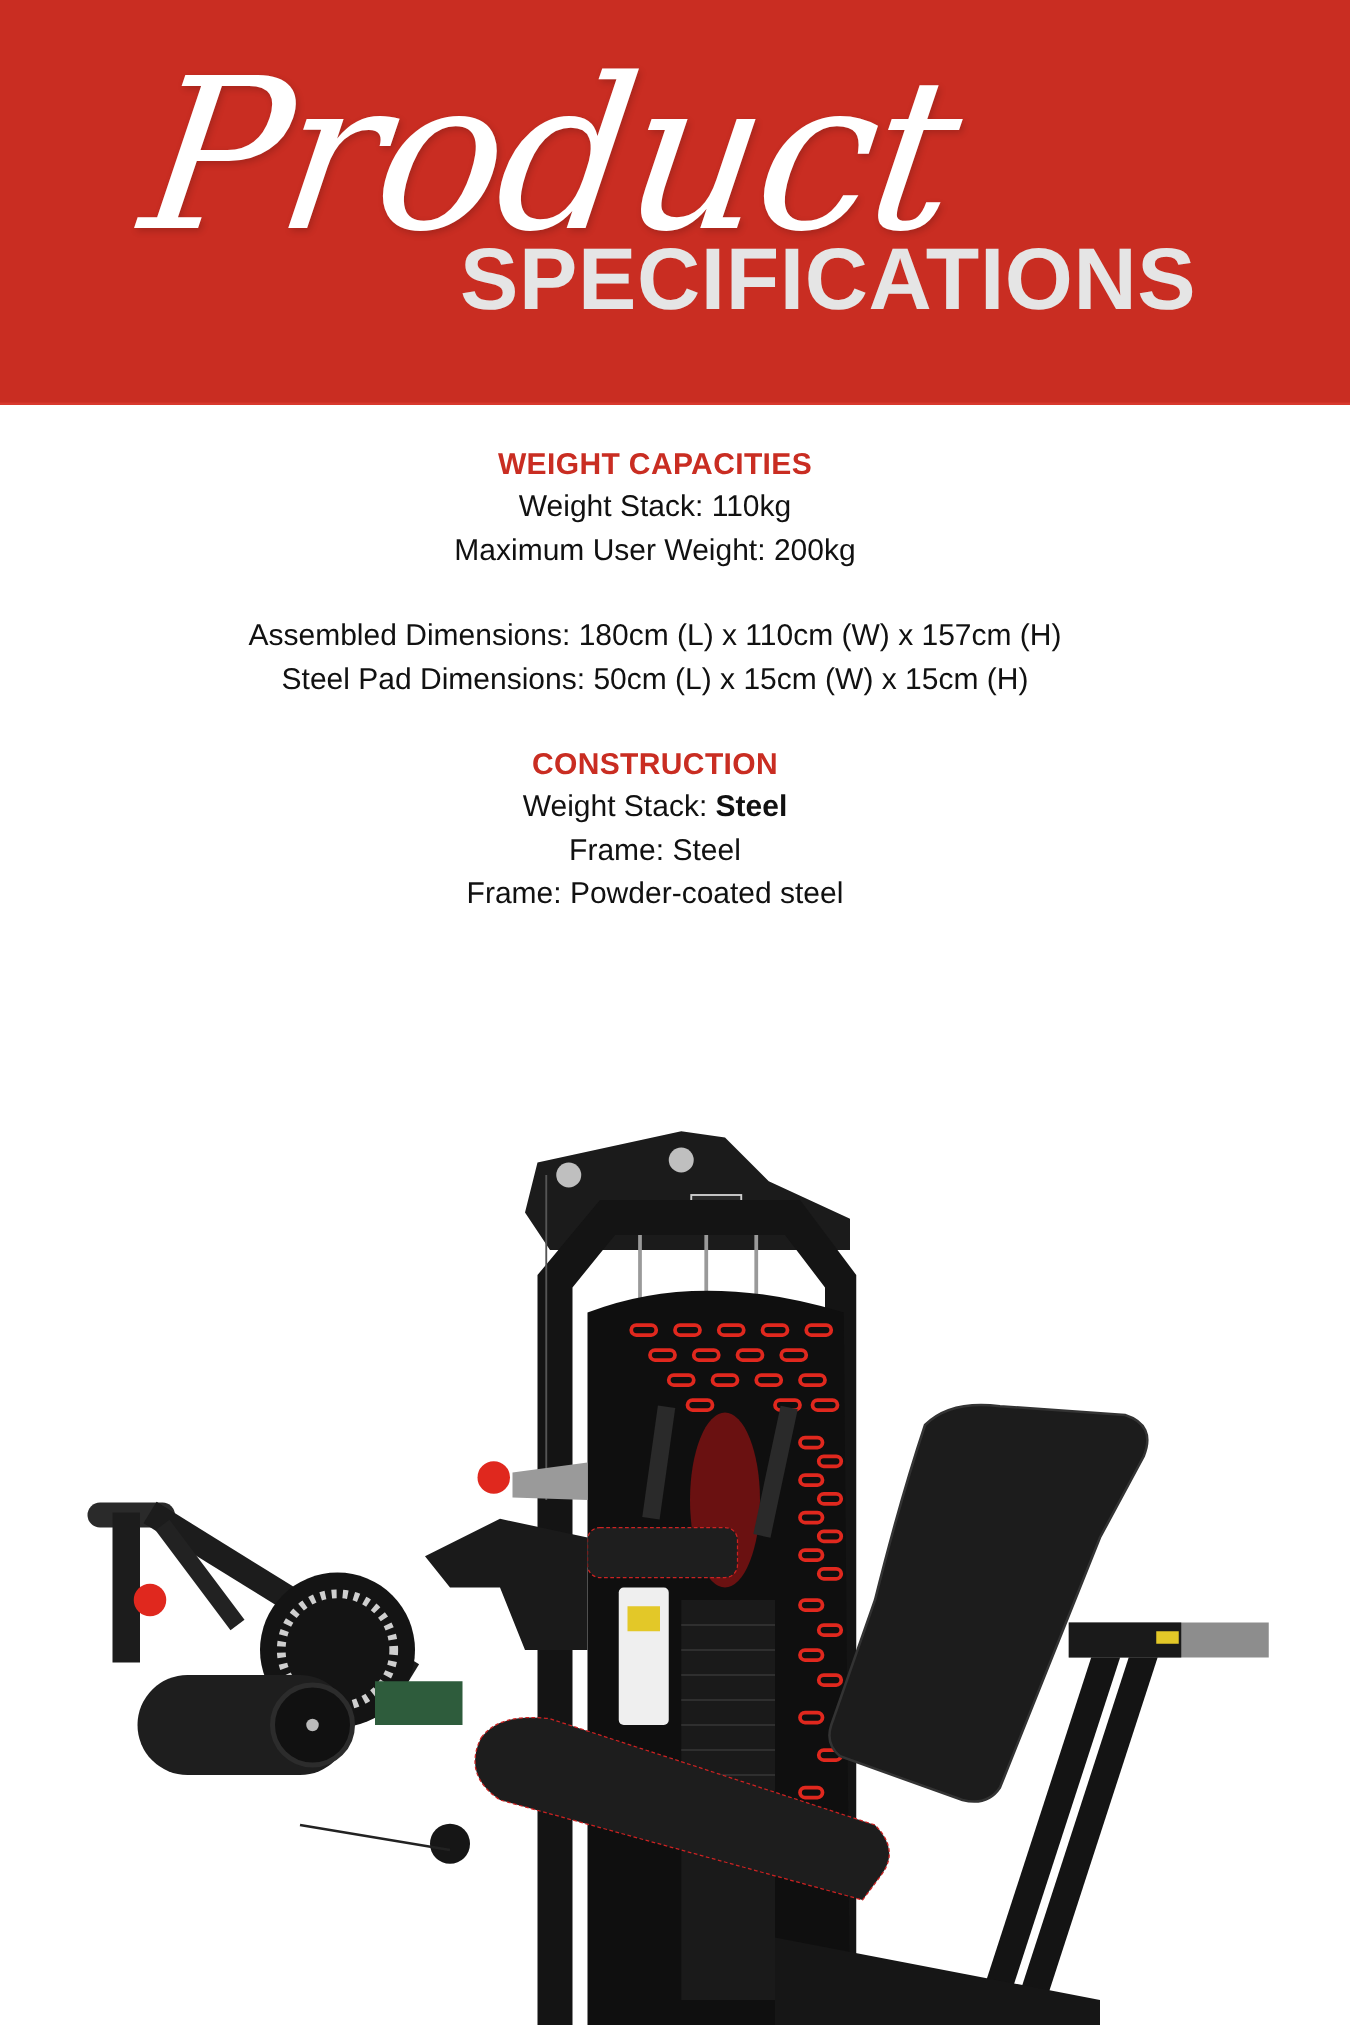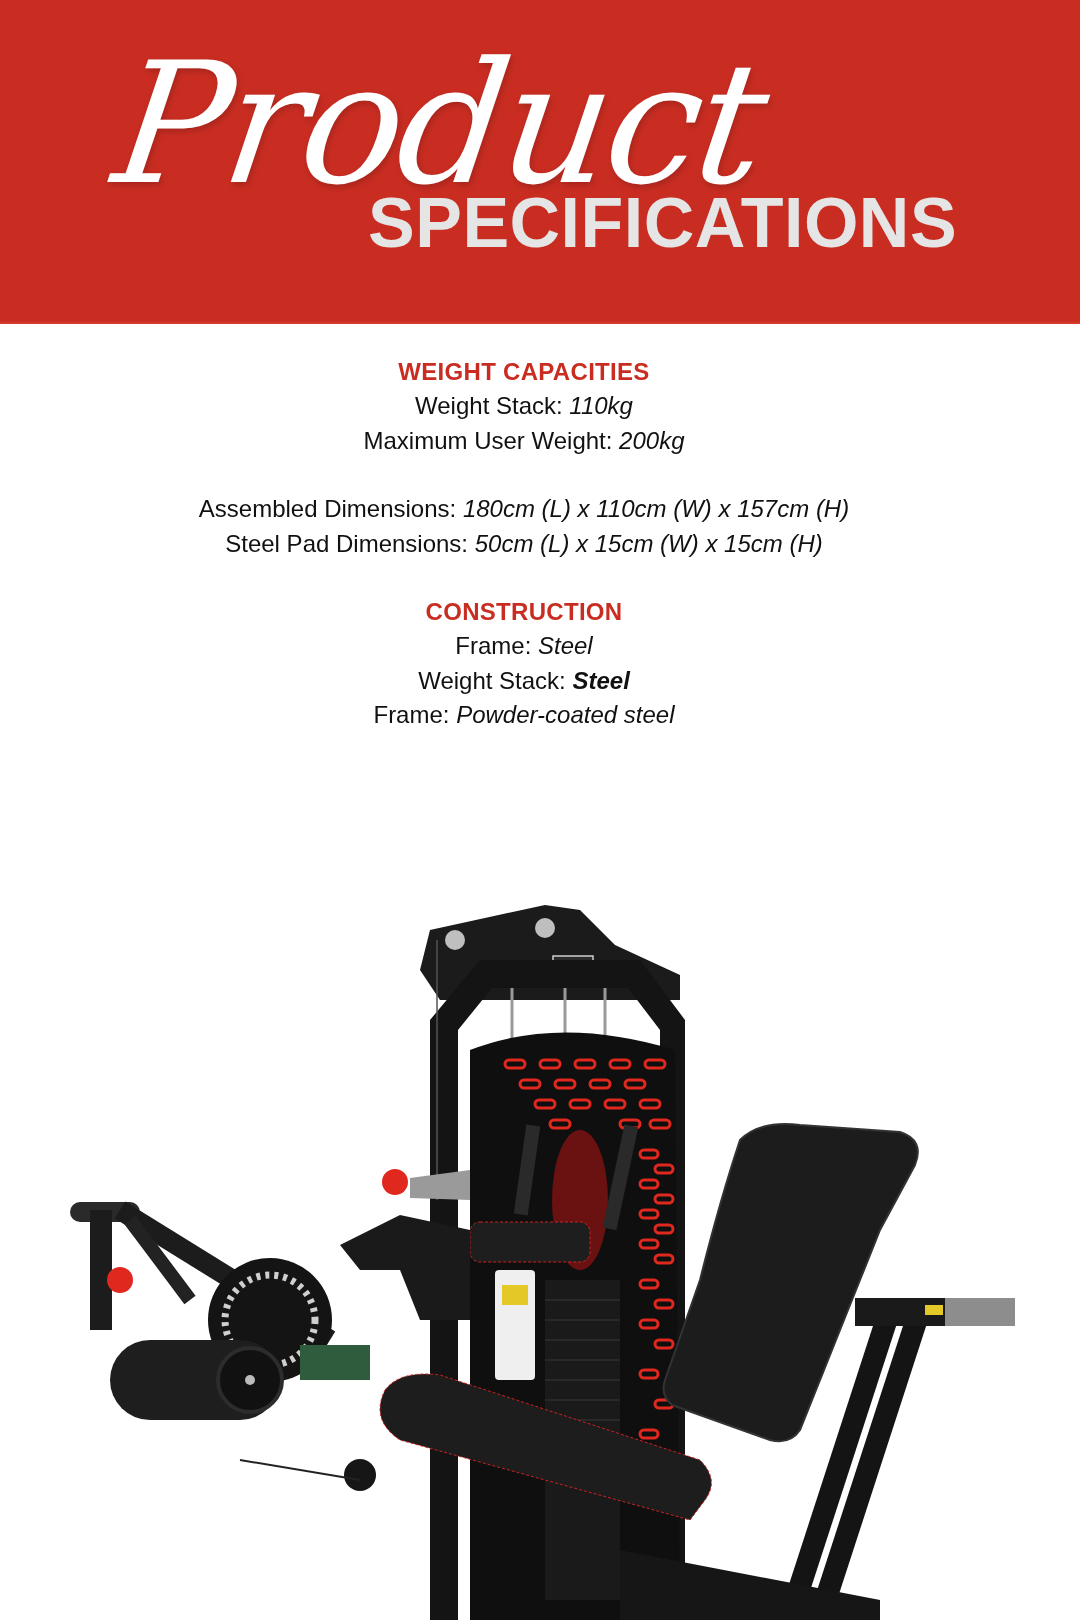--- a/index.html
+++ b/index.html
@@ -24,21 +24,21 @@
 
   
   .specs { position:absolute; left:0; top:355px; width:1048px; text-align:center; }
   .section { margin-bottom:34px; }
   .section h2 {
     color:#c92d22; font-family:"Liberation Sans", sans-serif; font-weight:700;
     font-size:24px; line-height:34px; letter-spacing:0.3px;
   }
   .row { font-size:24px; line-height:34.5px; color:#111; }
   .row .k { font-weight:400; }
-  .row .v { font-weight:400;font-style:italic; }
+  .row .v { font-weight:400; }
   .row .v.bold { font-weight:700; }
 
   
   .photo { position:absolute; left:0; top:900px; width:1080px; height:720px; }
 </style>
 </head>
 <body>
 
 <div class="banner">
   <div class="script">Product</div>
@@ -67,26 +67,26 @@
     </div>
     <div class="row">
       <span class="k">Steel Pad Dimensions:</span>
       <span class="v">50cm (L) x 15cm (W) x 15cm (H)</span>
     </div>
   </div>
 
   <div class="section">
     <h2>CONSTRUCTION</h2>
     <div class="row">
+      <span class="k">Weight Stack:</span>
+      <span class="v bold">Steel</span>
+    </div>
+    <div class="row">
       <span class="k">Frame:</span>
       <span class="v">Steel</span>
-    </div>
-    <div class="row">
-      <span class="k">Weight Stack:</span>
-      <span class="v bold">Steel</span>
     </div>
     <div class="row">
       <span class="k">Frame:</span>
       <span class="v">Powder-coated steel</span>
     </div>
   </div>
 </div>
 
 <div class="photo">
   <svg width="1080" height="720" viewBox="0 0 1080 720" xmlns="http://www.w3.org/2000/svg">

